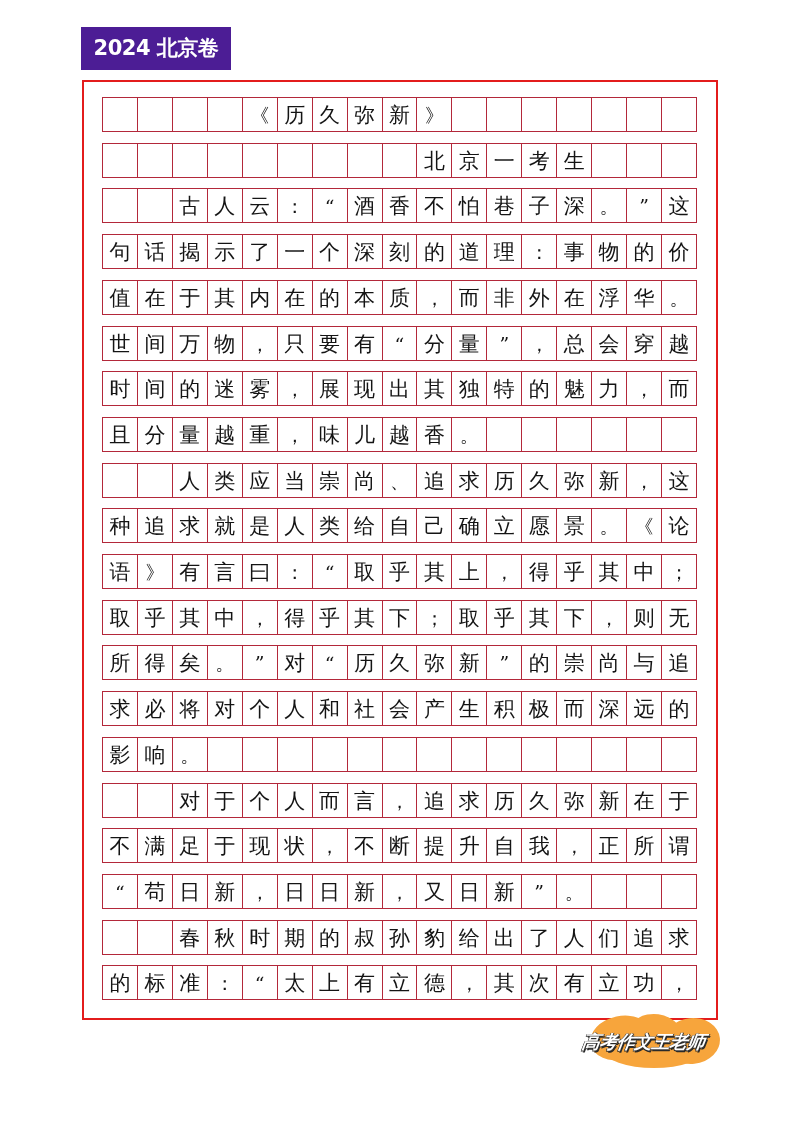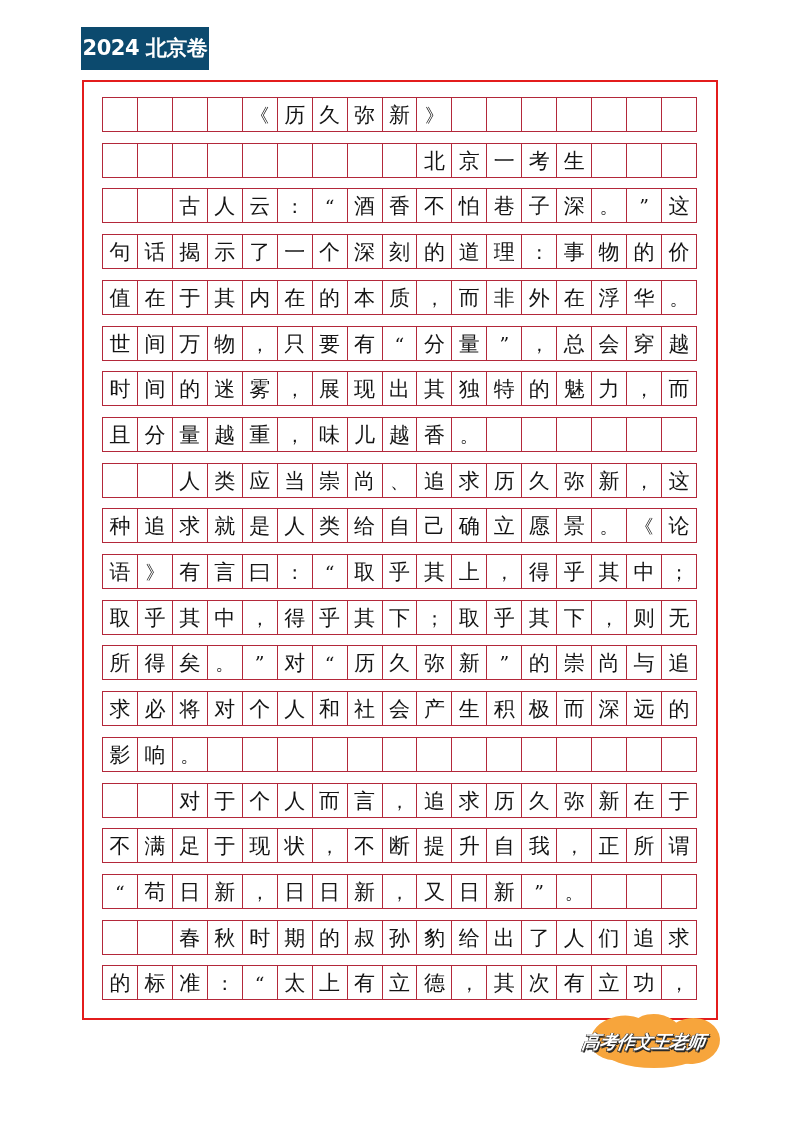--- a/index.html
+++ b/index.html
@@ -11,23 +11,23 @@
       width: 800px;
       height: 1132px;
       position: relative;
       overflow: hidden;
       font-family: "DejaVu Sans", sans-serif;
     }
     .badge {
       position: absolute;
       left: 81px;
       top: 27px;
-      width: 128px;
+      width: 150px;
       height: 43px;
-      background: #0c4a6e;
+      background: #4c1d95;
       color: #ffffff;
       font-family: "DejaVu Sans", sans-serif;
       font-weight: bold;
       font-size: 21px;
       line-height: 43px;
       text-align: center;
       letter-spacing: -0.5px;
     }
     .frame {
       position: absolute;

